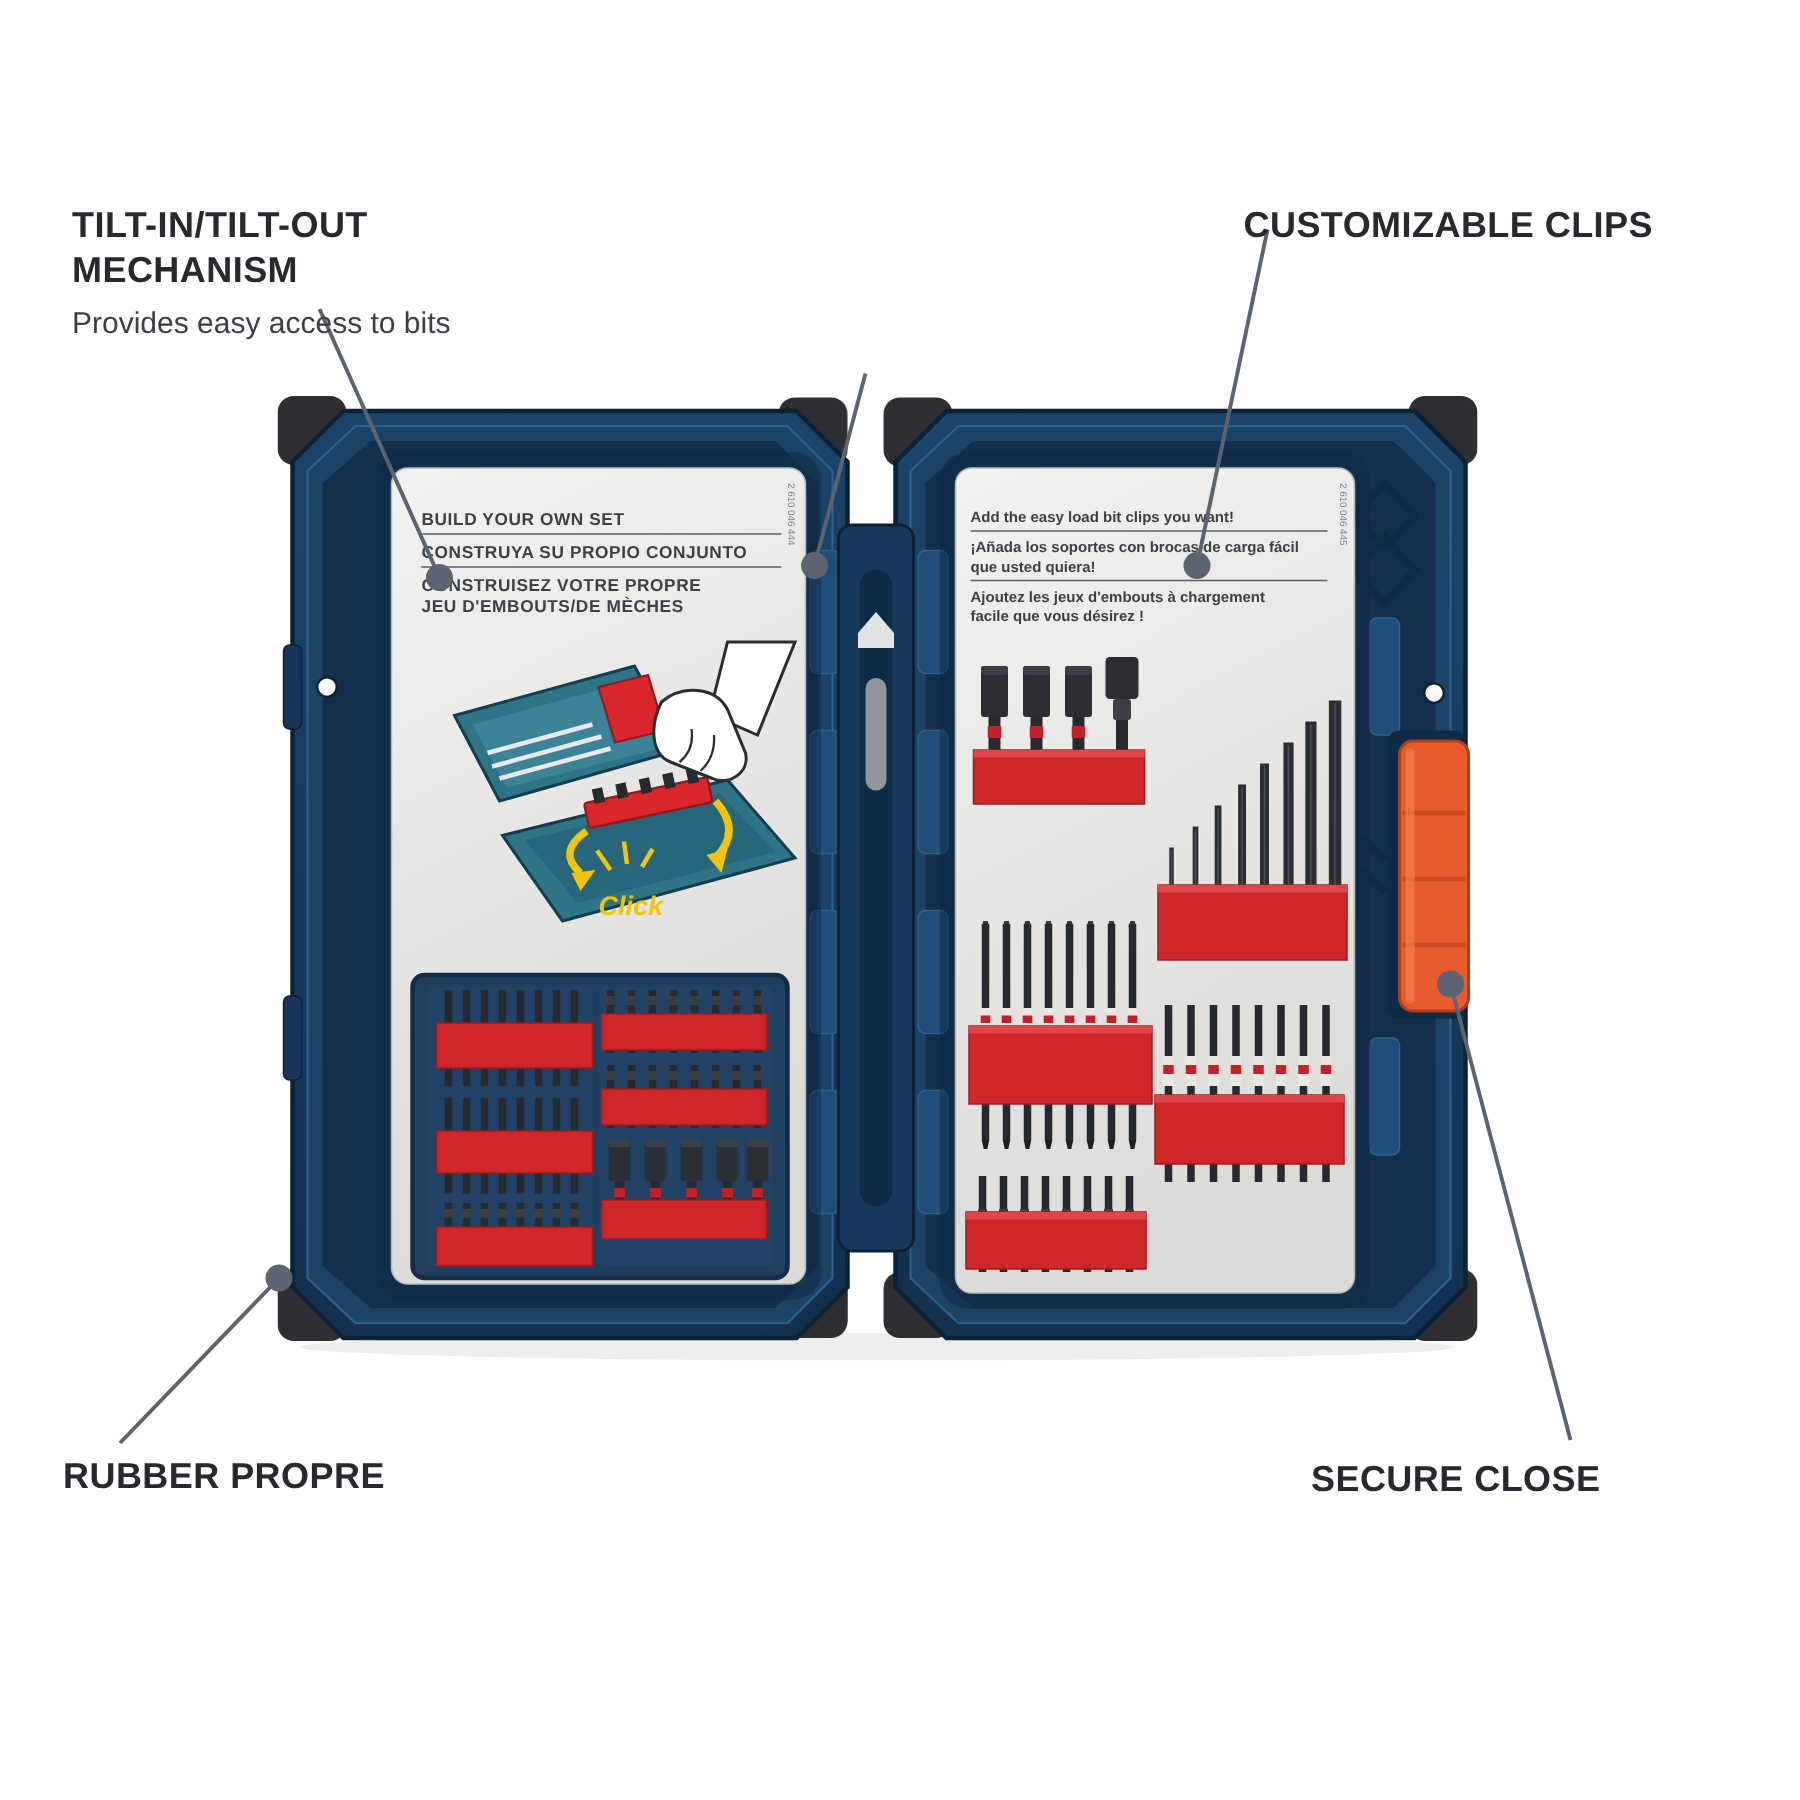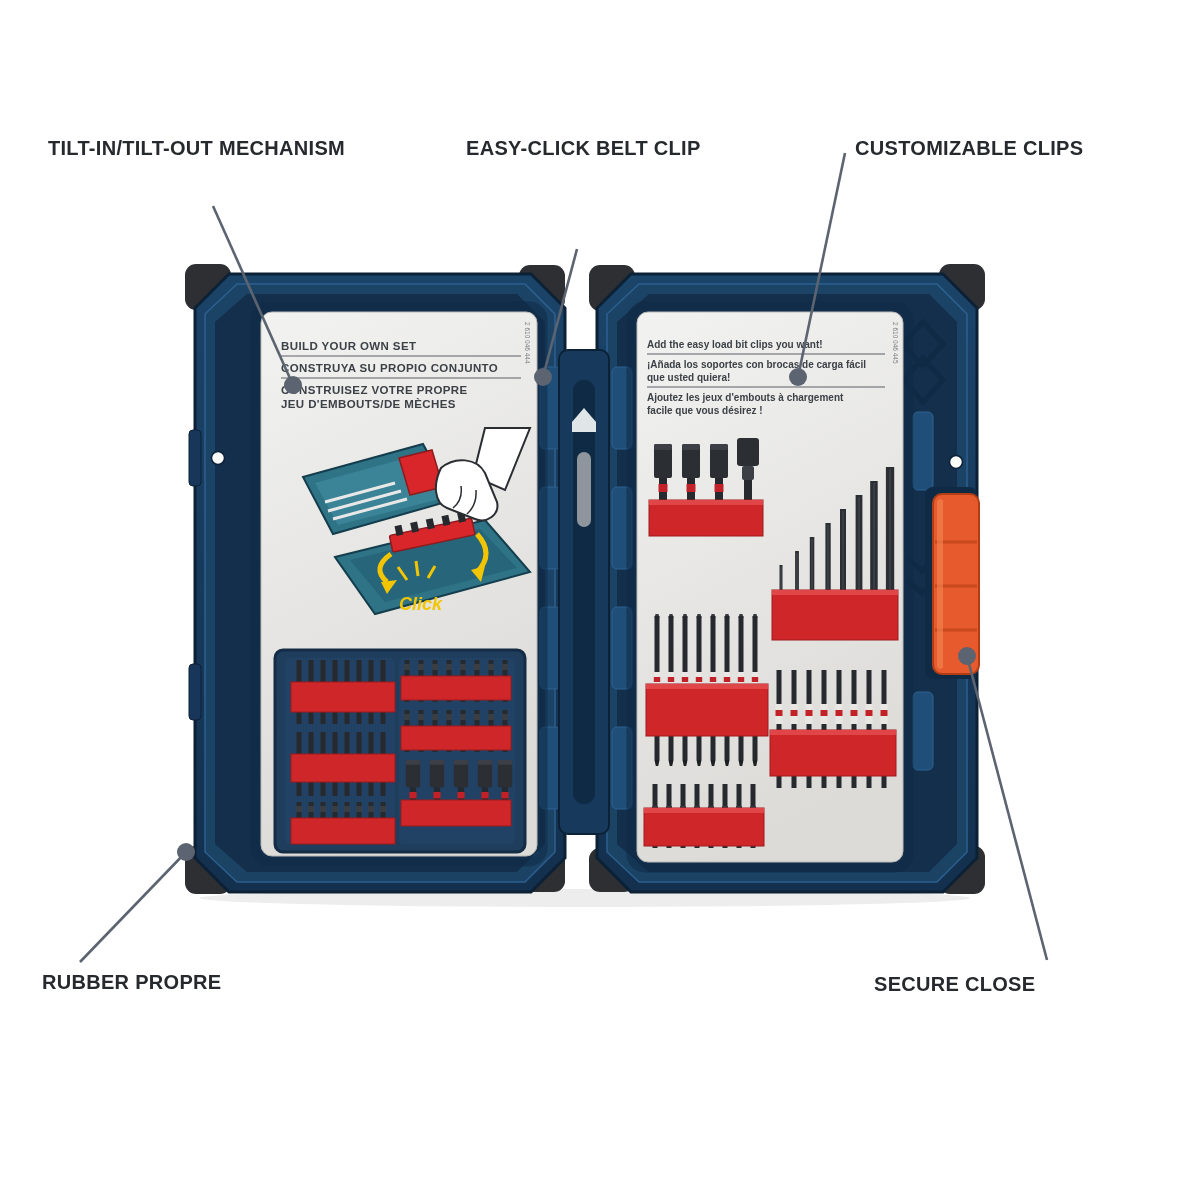--- a/index.html
+++ b/index.html
@@ -2,28 +2,28 @@
 <html><head>
 <meta charset="utf-8">
 <style>
   html,body{margin:0;padding:0;background:#ffffff;}
   .stage{
     position:relative;width:1200px;height:1200px;background:#ffffff;overflow:hidden;
     font-family:"Liberation Sans", sans-serif;
   }
   .callout{position:absolute;}
   .callout .title{
-    font-size:20px;font-weight:bold;color:#26292d;letter-spacing:.3px;margin:0 0 5px 0;line-height:1.25;
+    font-size:24px;font-weight:bold;color:#26292d;letter-spacing:.3px;margin:0 0 5px 0;line-height:1.25;
   }
   .callout .desc{
     font-size:20px;color:#3b4046;margin:0;line-height:1.55;
   }
   #callout-tilt{left:48px;top:136px;width:345px;}
   #callout-belt{left:466px;top:136px;width:262px;}
-  #callout-clips{left:855px;top:136px;width:305px;}
+  #callout-clips{left:829px;top:136px;width:305px;}
   #callout-bumpers{left:42px;top:970px;width:230px;}
   #callout-secure{left:874px;top:972px;width:240px;}
   .overlay{position:absolute;left:0;top:0;pointer-events:none;}
   #case{position:absolute;left:185px;top:262px;}
 </style>
 </head>
 <body>
 
 <div class="stage">
 
@@ -367,23 +367,23 @@
         </g>
       <g>
           <line x1="1047" y1="960" x2="967" y2="656"></line>
           <circle cx="967" cy="656" r="9" stroke="none"></circle>
         </g>
     </g>
   </svg>
 
   <div class="callout" id="callout-tilt">
     <h3 class="title">TILT-IN/TILT-OUT MECHANISM</h3>
+    <p class="desc">Provides easy access to bits</p>
   </div>
   <div class="callout" id="callout-belt">
-    <h3 class="title">EASY-CLICK BELT CLIP</h3>
   </div>
   <div class="callout" id="callout-clips">
     <h3 class="title">CUSTOMIZABLE CLIPS</h3>
   </div>
   <div class="callout" id="callout-bumpers">
     <h3 class="title">RUBBER PROPRE</h3>
   </div>
   <div class="callout" id="callout-secure">
     <h3 class="title">SECURE CLOSE</h3>
   </div>

